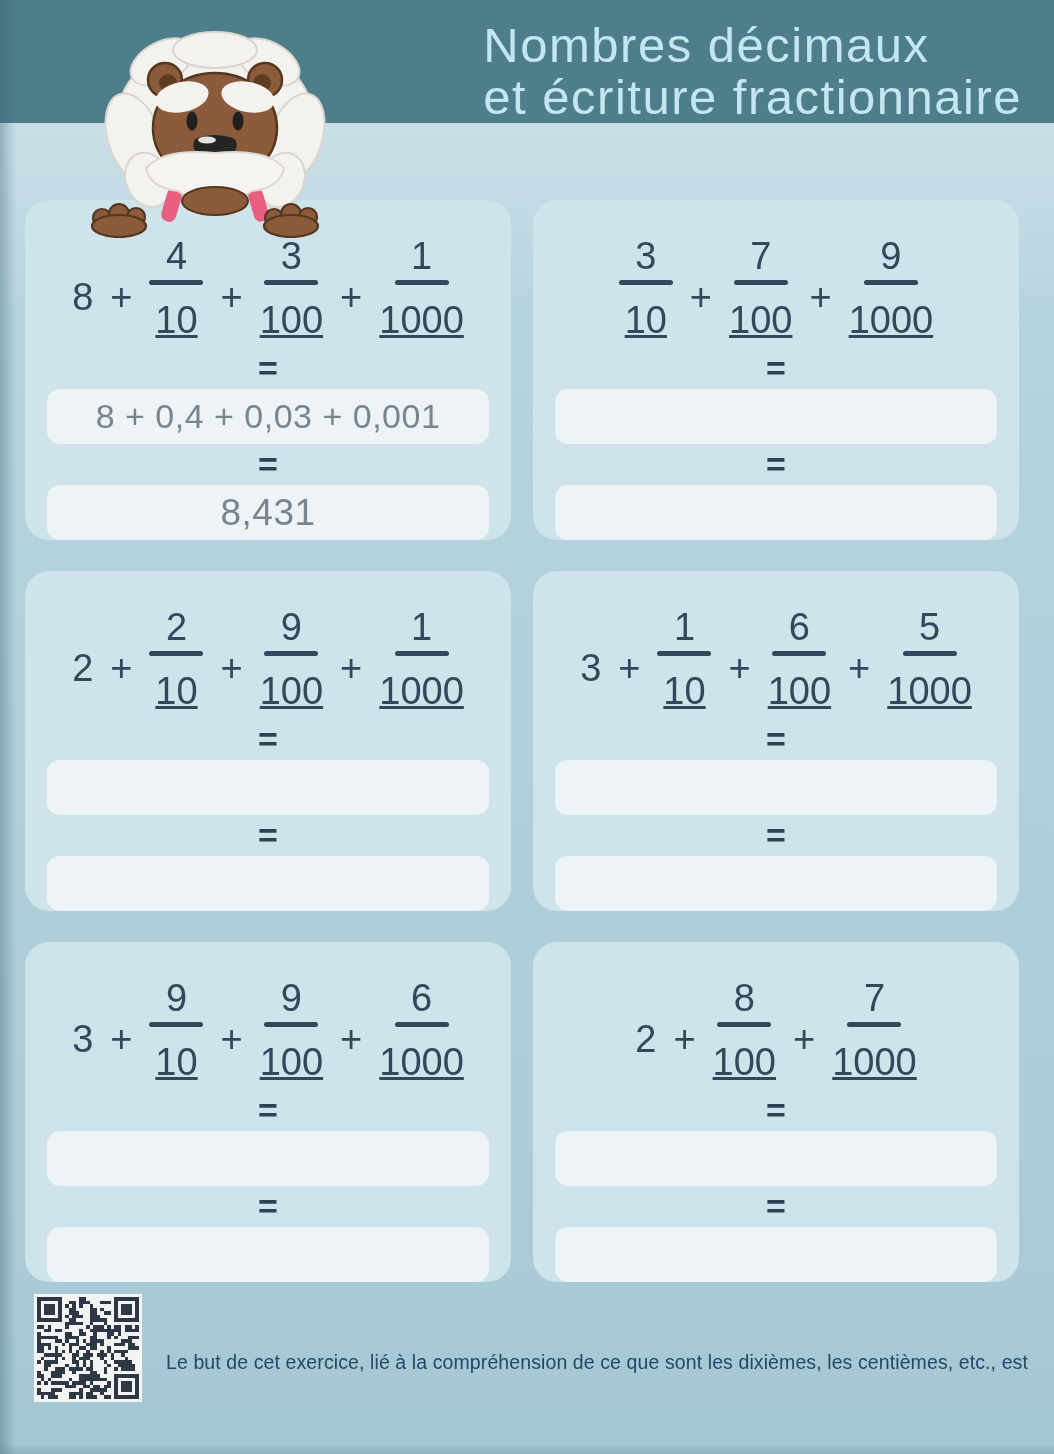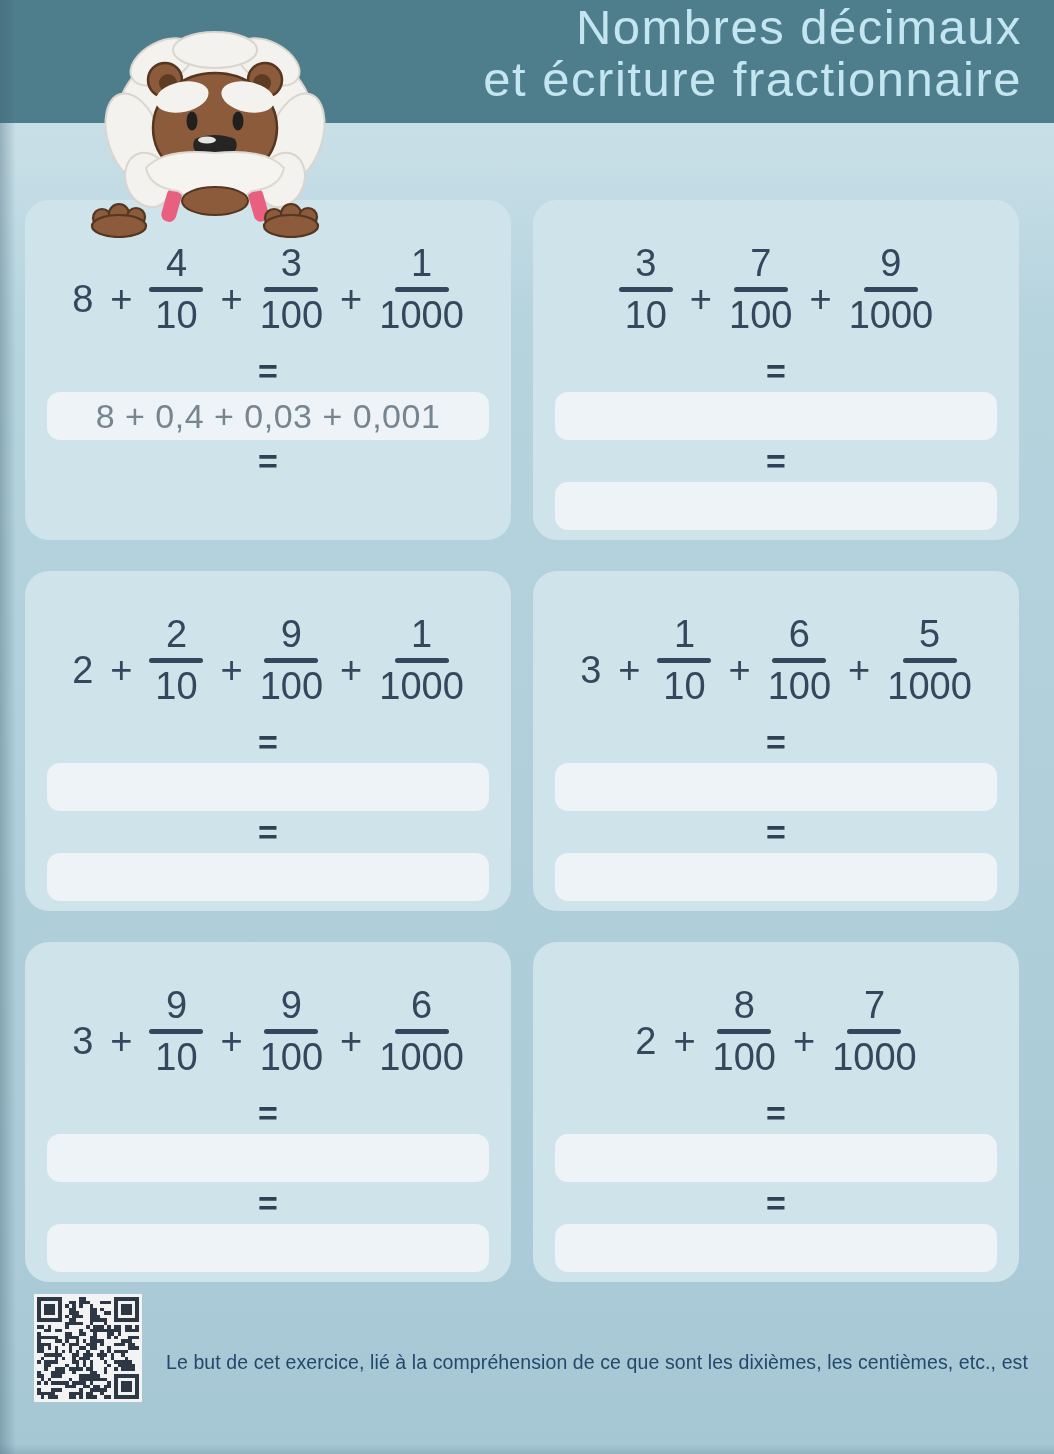--- a/index.html
+++ b/index.html
@@ -21,43 +21,43 @@
     background:linear-gradient(180deg,#c9dfe7 9%,#b6d4de 22%,#b0cfda 55%,#aacbd7 85%,#a5c6d3 100%);
     overflow:hidden;
   }
   .edge-l{position:absolute;left:0;top:0;bottom:0;width:16px;
     background:linear-gradient(90deg,rgba(56,90,106,.35),rgba(56,90,106,0));pointer-events:none;z-index:9;}
   .edge-b{position:absolute;left:0;right:0;bottom:0;height:10px;
     background:linear-gradient(0deg,rgba(56,90,106,.18),rgba(56,90,106,0));pointer-events:none;z-index:9;}
 
   
   .header-band{position:absolute;left:0;top:0;width:1054px;height:123px;background:var(--teal);}
-  .title{position:absolute;right:32px;top:2px;text-align:right;color:var(--title);
+  .title{position:absolute;right:32px;top:20px;text-align:left;color:var(--title);
     font-size:49px;line-height:1.06;letter-spacing:1.5px;font-weight:400;}
   .instructions{position:absolute;right:34px;top:138px;text-align:right;color:var(--navy);
     font-size:24px;line-height:1.32;}
   .instructions b{font-weight:700;}
 
   
   .mascot{position:absolute;left:70px;top:20px;width:270px;height:218px;z-index:5;}
 
   
   .grid{position:absolute;left:25px;top:200px;width:995px;
     display:grid;grid-template-columns:486px 486px;grid-auto-rows:340px;column-gap:22px;row-gap:31px;}
   .box{background:var(--box);border-radius:24px;display:flex;flex-direction:column;z-index:1;}
   .expr{margin-top:28px;height:122px;display:flex;align-items:center;justify-content:center;
     gap:17px;color:var(--ink);font-size:38px;font-weight:500;}
   .expr .int,.expr .op{transform:translateY(10px);}
   .frac{display:inline-flex;flex-direction:column;align-items:center;line-height:1;}
   .fnum{padding-bottom:5px;}
   .frule{width:54px;height:5px;border-radius:2.5px;background:var(--ink);}
-  .fden{padding-top:4px;}
+  .fden{padding-top:16px;text-decoration:underline;}
   .eq{height:42px;display:flex;align-items:center;justify-content:center;
     color:var(--eq);font-size:34px;font-weight:800;}
-  .field{margin:0 22px;height:48px;background:var(--field);border-radius:13px;
+  .field{margin:0 22px;height:56px;background:var(--field);border-radius:13px;
     display:flex;align-items:center;justify-content:center;}
   .ans{color:var(--gray);font-size:34px;letter-spacing:.5px;}
   .ans.dec{font-size:37px;}
 
   
   .qr{position:absolute;left:34px;top:1294px;width:108px;height:108px;}
   .footer-text{position:absolute;left:166px;top:1349px;color:var(--footer);
     font-size:19.5px;line-height:1.42;white-space:nowrap;letter-spacing:.1px;}
 </style>
 </head>
@@ -147,20 +147,23 @@
           <span class="fnum">1</span>
           <span class="frule"></span>
           <span class="fden">1000</span>
         </span>
       </div>
     <div class="eq">=</div>
     <div class="field">
         <span class="ans">8 + 0,4 + 0,03 + 0,001</span>
       </div>
     <div class="eq">=</div>
+    <div class="field">
+        <span class="ans dec">8,431</span>
+      </div>
   </section>
 
   <section class="box">
     <div class="expr">
         <span class="frac">
           <span class="fnum">3</span>
           <span class="frule"></span>
           <span class="fden">10</span>
         </span>
         <span class="op">+</span>

